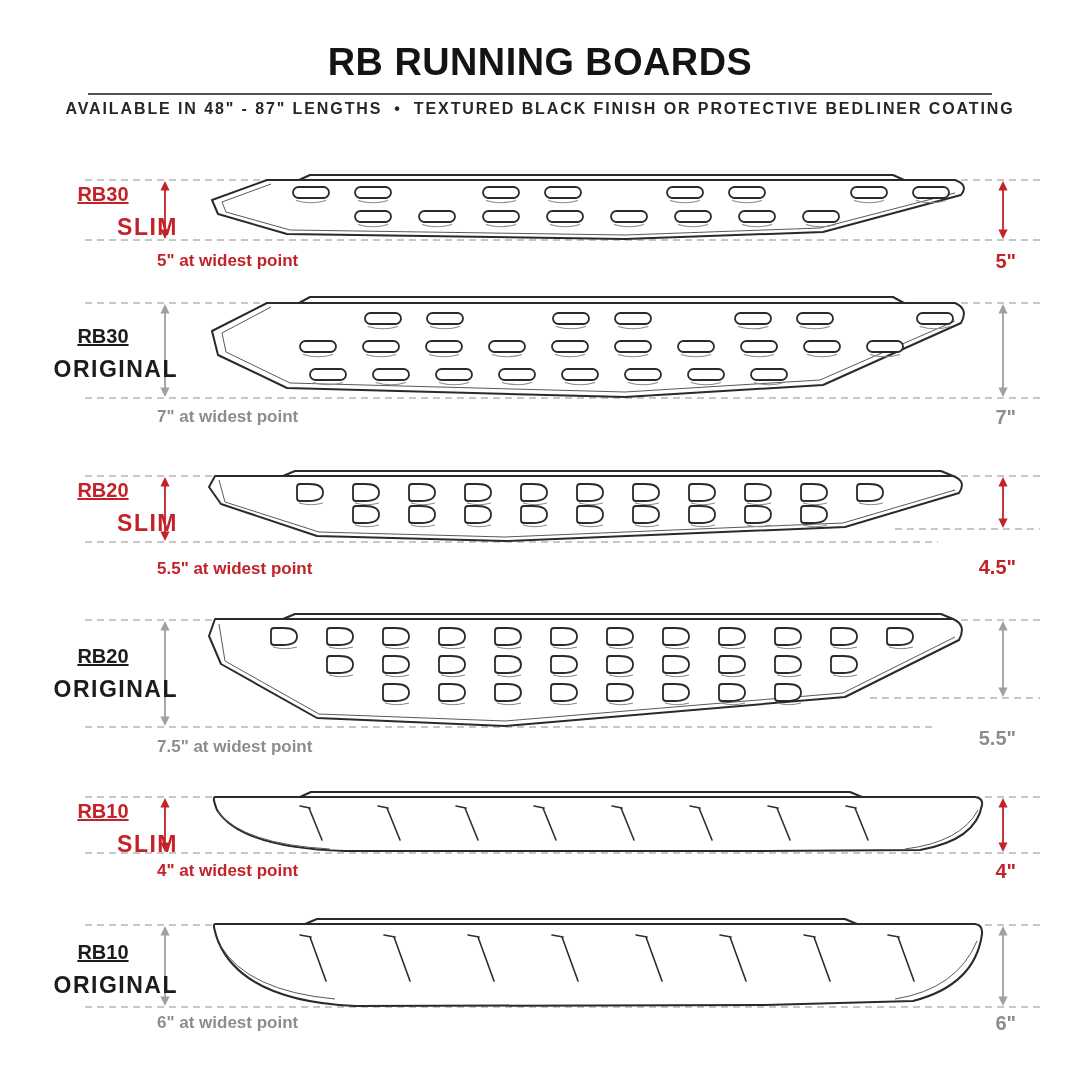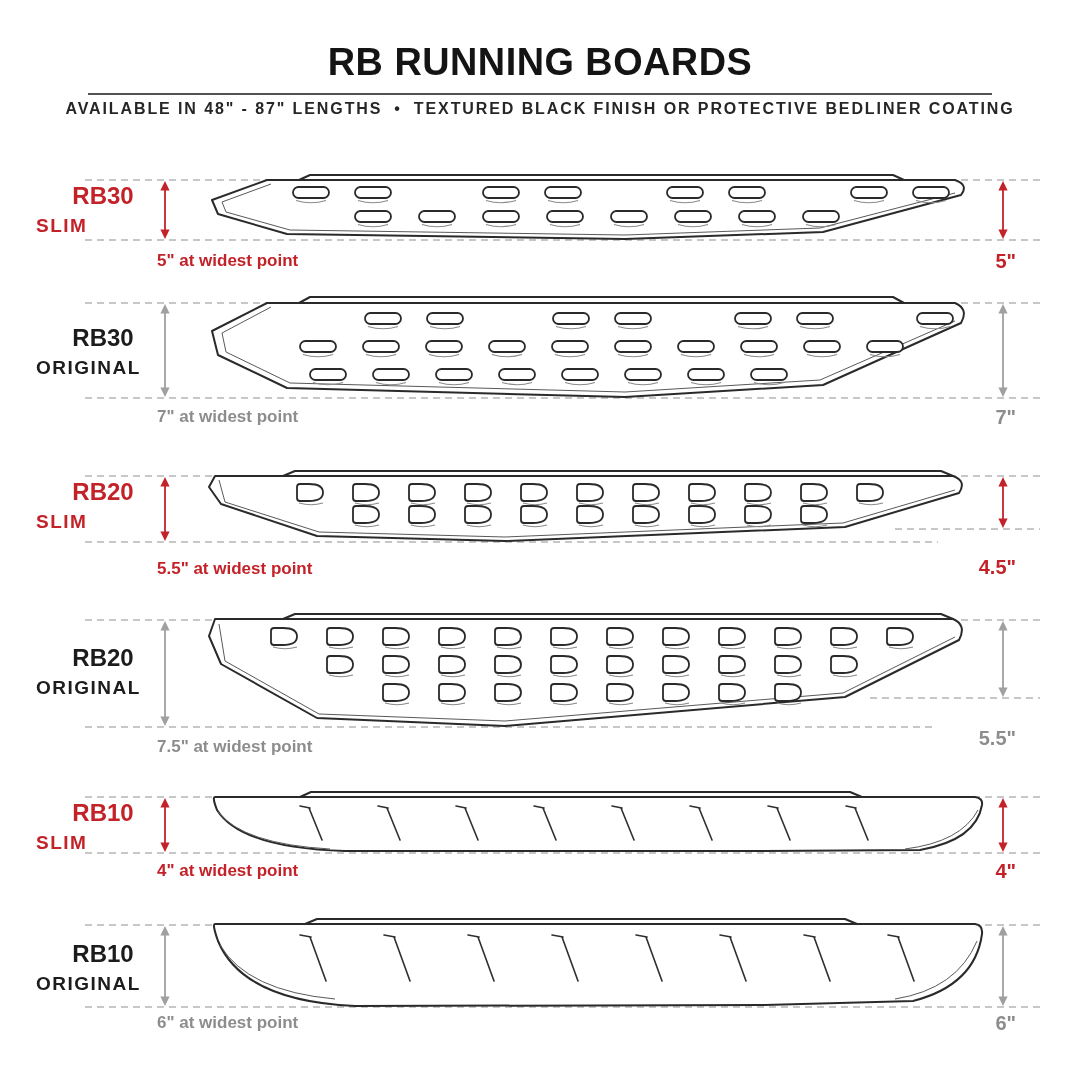--- a/index.html
+++ b/index.html
@@ -18,25 +18,25 @@
     position:absolute;top:100px;left:0;width:1080px;text-align:center;
     font-size:16px;font-weight:700;letter-spacing:1.9px;color:#262626;white-space:nowrap;
   }
   .subtitle .sep{margin:0 12px;}
   .dash{
     position:absolute;height:2px;
     background:repeating-linear-gradient(90deg,#c7c7c7 0 7px,transparent 7px 12px);
   }
   .model{
     position:absolute;left:36px;width:134px;text-align:center;
-    font-size:24px;font-weight:800;line-height:1;letter-spacing:0;
+    font-size:20px;font-weight:800;line-height:1;letter-spacing:0;text-decoration:underline;
   }
   .variant{
-    position:absolute;left:36px;width:134px;text-align:left;
-    font-size:19px;font-weight:700;line-height:1;letter-spacing:1.5px;
+    position:absolute;left:44px;width:134px;text-align:right;
+    font-size:23px;font-weight:700;line-height:1;letter-spacing:1.5px;
   }
   .caption{
     position:absolute;left:157px;font-size:17px;font-weight:700;white-space:nowrap;
   }
   .rdim{
     position:absolute;left:940px;width:76px;text-align:right;
     font-size:20px;font-weight:700;white-space:nowrap;
   }
   .red{color:#c32229;}
   .dark{color:#1c1c1c;}

